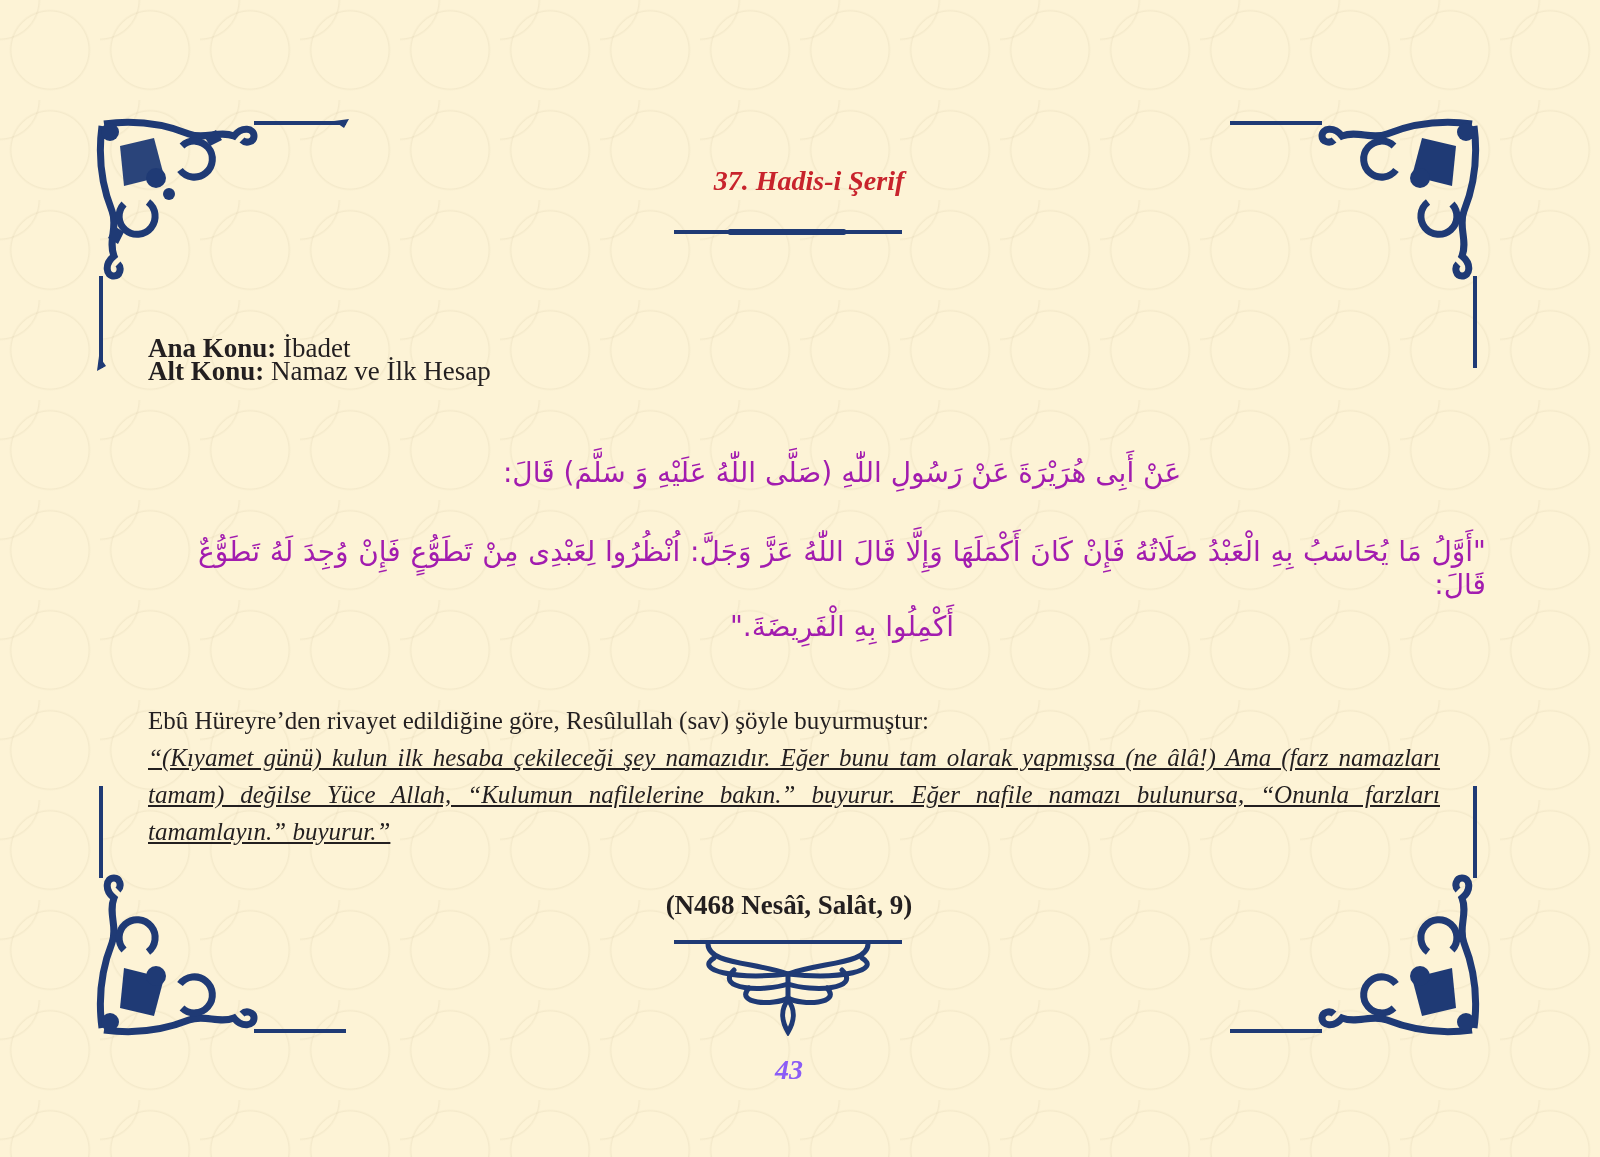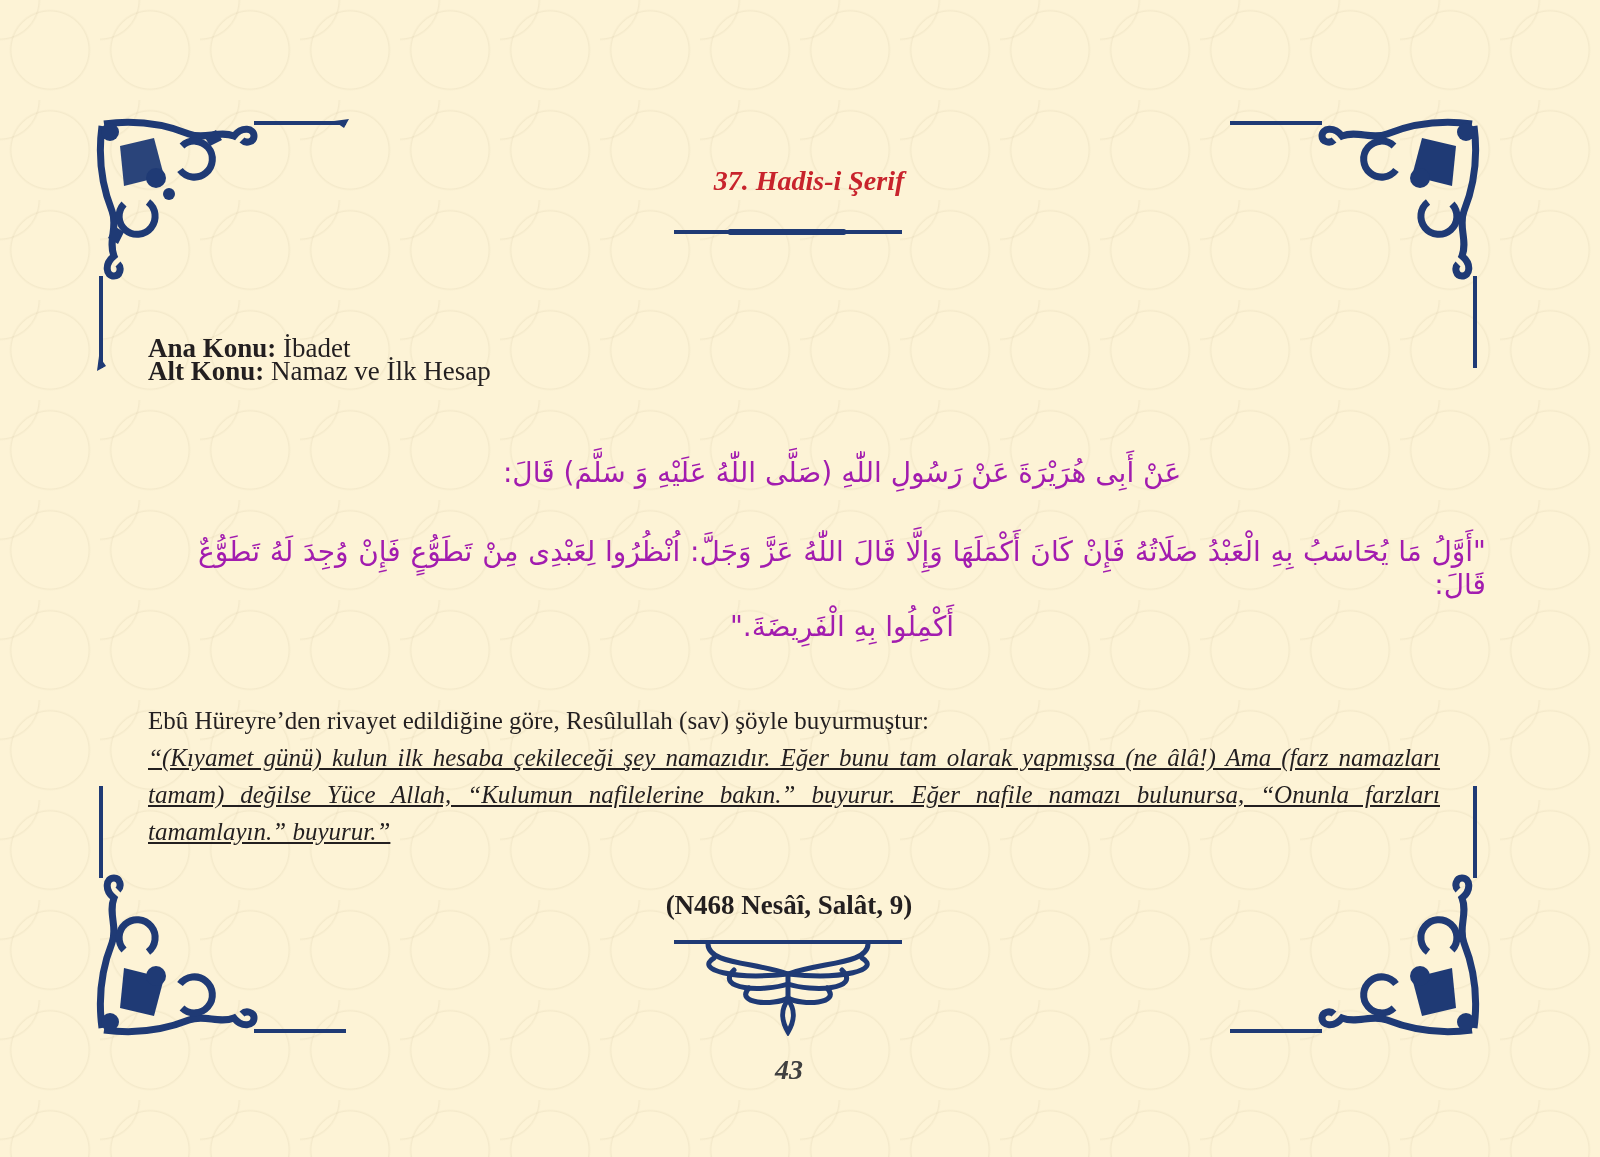--- a/index.html
+++ b/index.html
@@ -54,21 +54,21 @@
   }
   .translation .it { font-style:italic; text-align:justify; text-align-last:left;text-decoration:underline; }
 
   .source {
     position:absolute; left:0; width:1578px; top:890px; text-align:center;
     font-weight:bold; font-size:27px;
   }
   .bottom-orn { position:absolute; left:674px; top:940px; width:228px; height:96px; }
   .page-num {
     position:absolute; left:0; width:1578px; top:1054px; text-align:center;
-    color:#404040; font-weight:bold; font-style:italic; font-size:28px;
+    color:#8b5cf6; font-weight:bold; font-style:italic; font-size:28px;
   }
 </style>
 </head>
 <body>
 
 <div class="bg-pattern"></div>
 
 <div class="corner tl">
   <svg viewBox="0 0 260 260">
     <g fill="#1f3a75" stroke="#1f3a75">

